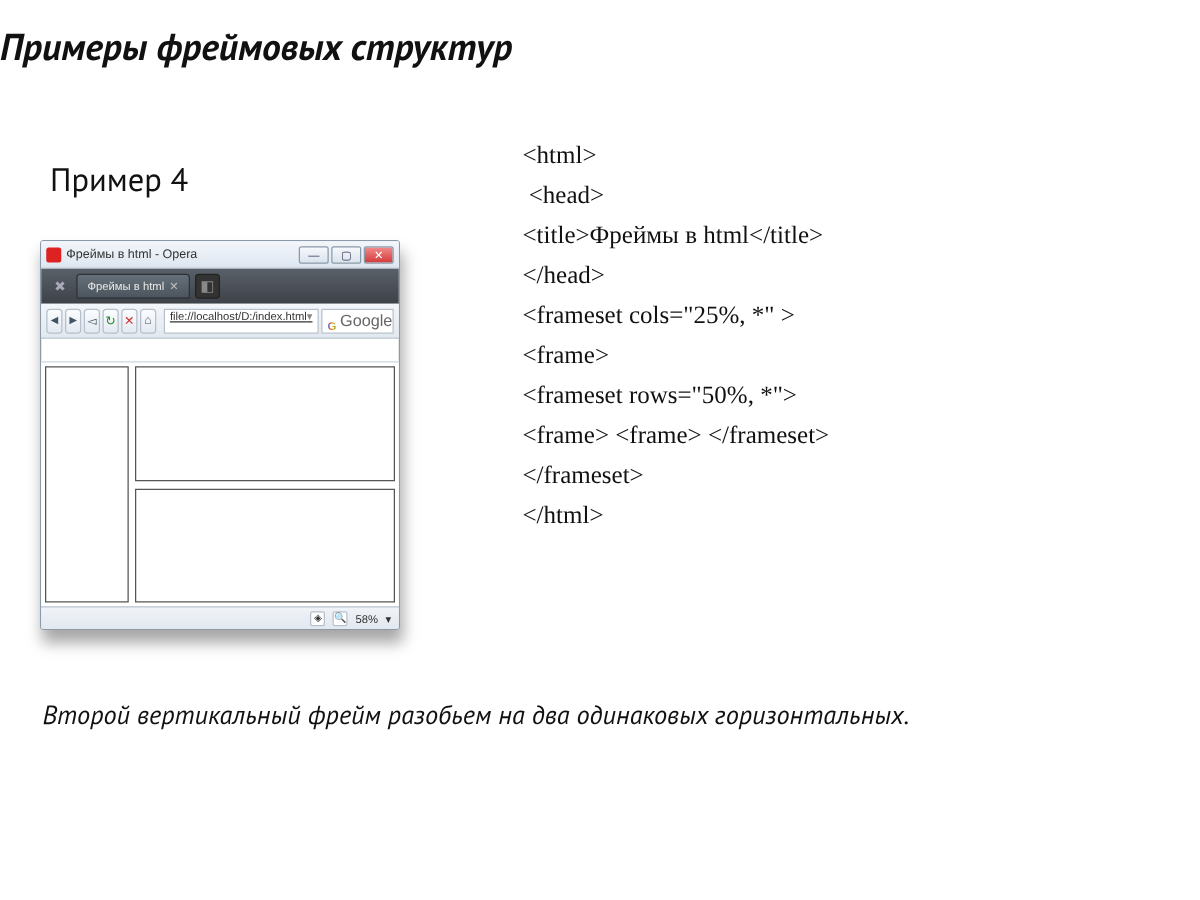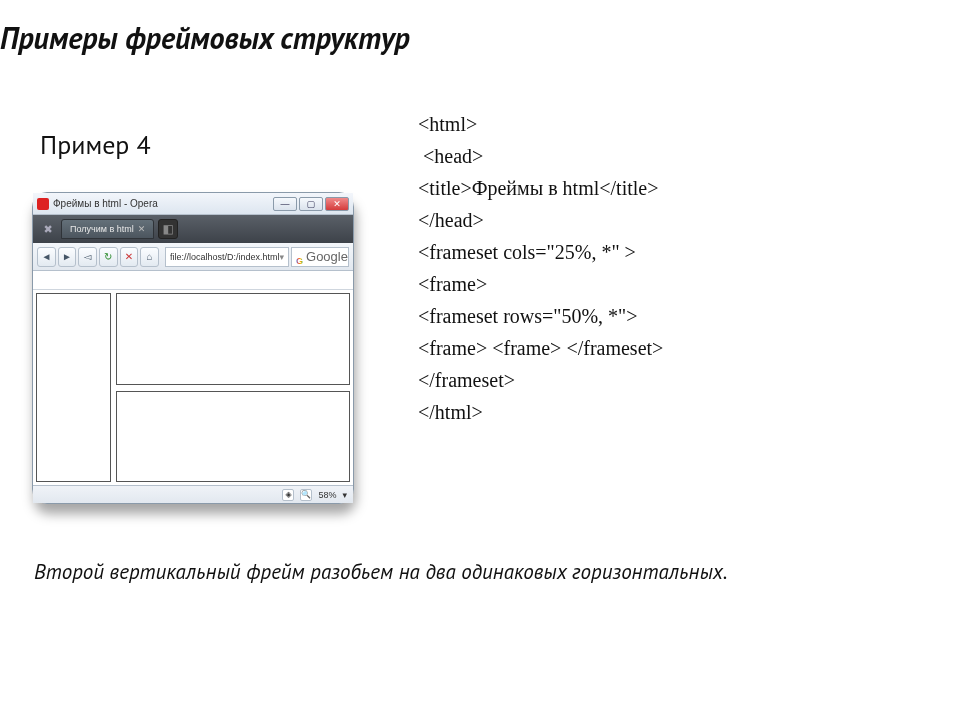--- a/index.html
+++ b/index.html
@@ -45,24 +45,24 @@
     font-style: italic;
     line-height: 1.35;
     color: #111;
   }
 
   
   .browser {
     position: absolute;
     left: 32px;
     top: 192px;
-    width: 322px;
+    width: 288px;
     height: 312px;
     border: 1px solid #8a9aaa;
-    border-radius: 15px;
+    border-radius: 3px;
     background: #fff;
     box-shadow: 2px 10px 12px rgba(0,0,0,.35);
     font-family: "Segoe UI", Tahoma, sans-serif;
   }
   .titlebar {
     height: 22px;
     background: linear-gradient(#f3f6fb,#dde6f0);
     border-bottom: 1px solid #b5c0cc;
     display: flex;
     align-items: center;
@@ -149,23 +149,23 @@
   .nbtn.green { color:#2a8a2a; }
   .nbtn.red { color:#c33; }
   .addr {
     flex: 1;
     height: 20px;
     border: 1px solid #b5c0cc;
     background: #fff;
     font-size: 9px;
     padding: 0 4px;
     display: flex;
-    align-items: center;
     color: #333;
     margin-left:4px;
+    text-decoration:underline;
   }
   .search {
     width: 58px;
     height: 20px;
     border: 1px solid #b5c0cc;
     background: #fff;
     font-size: 13px;
     padding: 0 4px;
     display:flex; align-items:center;
     gap:3px;
@@ -236,21 +236,21 @@
     <span class="tb-title">Фреймы в html - Opera</span>
     <div class="winbtns">
       <div class="winbtn">—</div>
       <div class="winbtn">▢</div>
       <div class="winbtn close">✕</div>
     </div>
   </div>
   <div class="tabbar">
     <div class="tool-ico">✖</div>
     <div class="tab">
-      <span>Получим в html</span>
+      <span>Фреймы в html</span>
       <span class="x">✕</span>
     </div>
     <div class="speed">◧</div>
   </div>
   <div class="navbar">
     <div class="nbtn">◄</div>
     <div class="nbtn">►</div>
     <div class="nbtn">◅</div>
     <div class="nbtn green">↻</div>
     <div class="nbtn red">✕</div>

